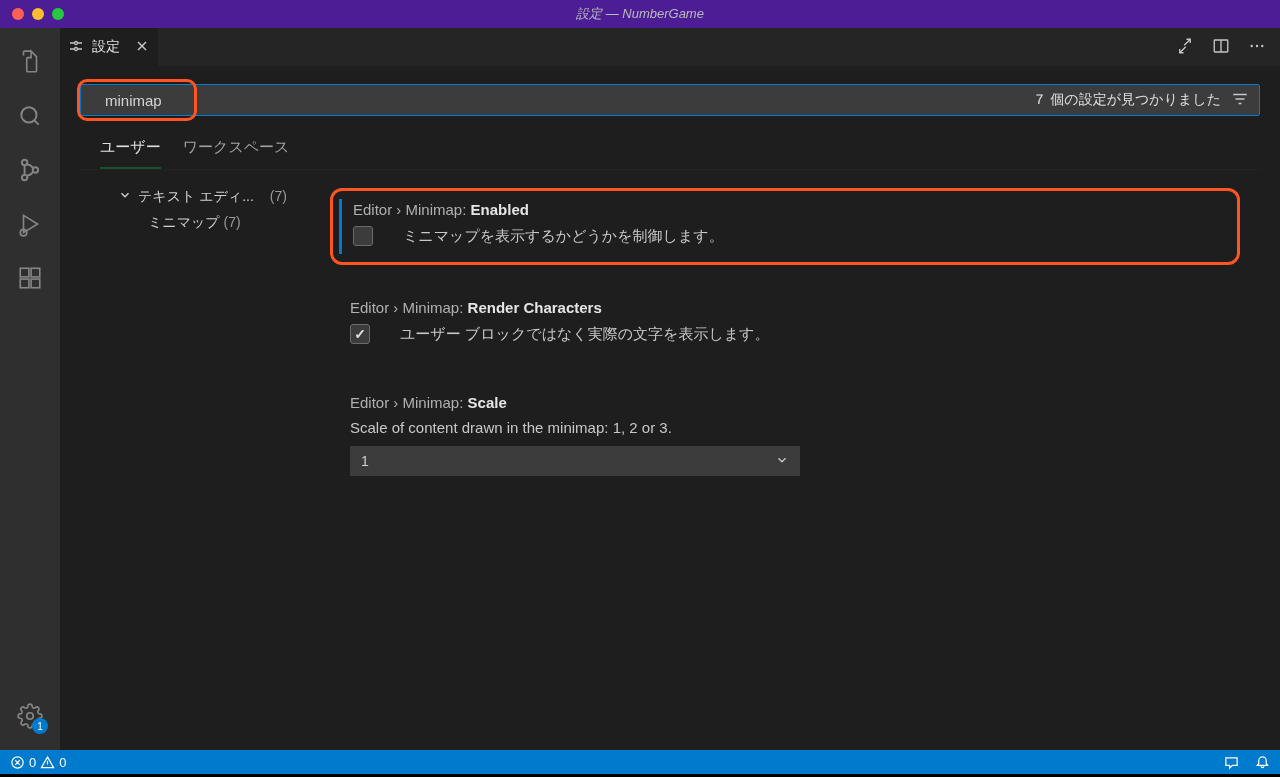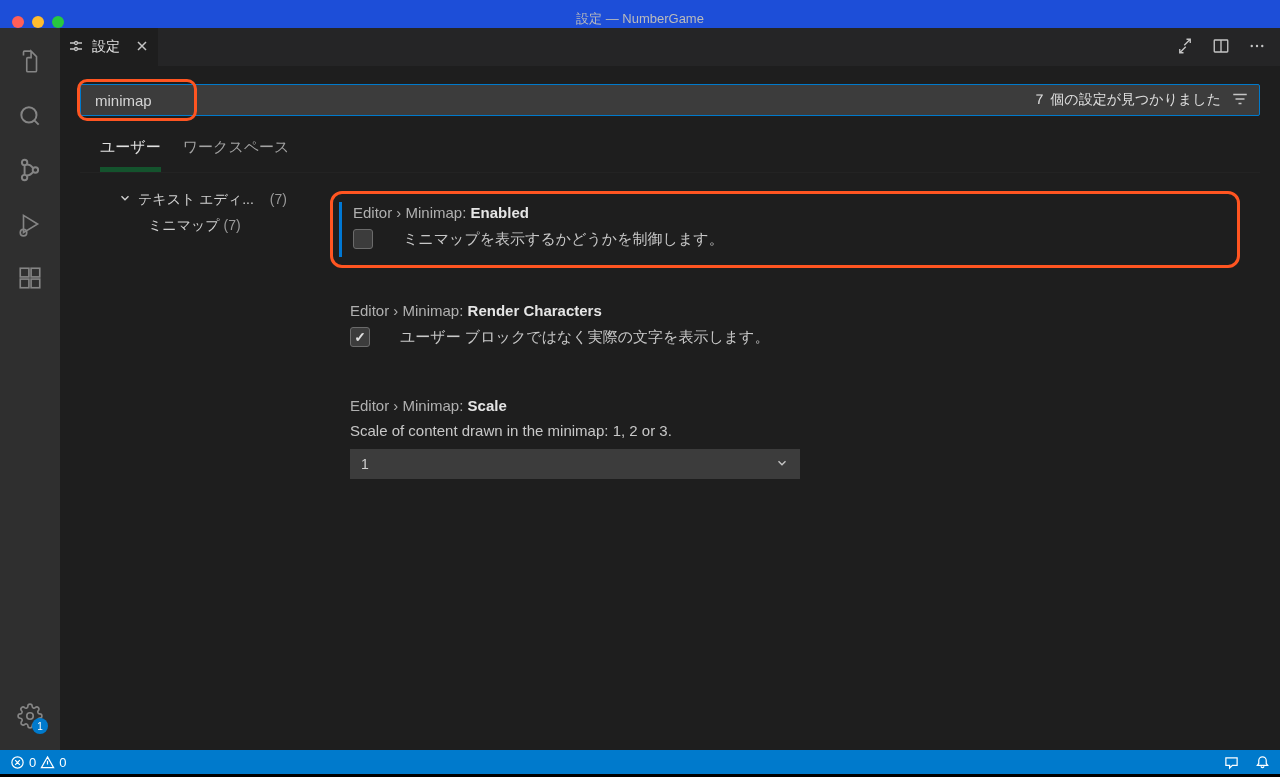--- a/index.html
+++ b/index.html
@@ -7,24 +7,25 @@
   font-family: -apple-system, BlinkMacSystemFont, "Segoe UI", "Hiragino Sans", sans-serif;
   background: #1e1e1e;
   color: #cccccc;
   font-size: 13px;
   overflow: hidden;
   width: 1280px;
   height: 777px;
 }
 .titlebar {
   height: 28px;
-  background: #1d4ed8;
+  background: #4c1d95;
   display: flex;
-  align-items: flex-end;
+  align-items: center;
   position: relative;
+  font-style: italic;
 }
 .traffic-lights { display: flex; gap: 8px; padding-left: 12px; }
 .tl { width: 12px; height: 12px; border-radius: 50%; }
 .tl.red { background: #ff5f57; }
 .tl.yellow { background: #febc2e; }
 .tl.green { background: #28c840; }
 .titlebar-title {
   position: absolute; left: 50%; transform: translateX(-50%);
   color: #bbb; font-size: 13px;
 }
@@ -67,39 +68,39 @@
 .tab-actions svg { width: 18px; height: 18px; cursor: pointer; }
 .settings-body { flex: 1; padding: 18px 20px 0 20px; overflow: hidden; }
 .search-row { display: flex; align-items: center; gap: 10px; }
 .search-wrap {
   flex: 1; background: #3c3c3c;
   border: 1px solid #007acc; border-radius: 2px;
   height: 32px; display: flex; align-items: center; position: relative;
 }
 .search-input {
   border: none; background: transparent; color: #d4d4d4;
-  font-size: 15px; padding: 0 14px; outline: none; width: 260px;
+  font-size: 15px; padding: 0 24px; outline: none; width: 260px;
 }
 .highlight-box {
   position: absolute; left: -4px; top: -6px;
   width: 120px; height: 42px;
   border: 3px solid #ff5521; border-radius: 10px;
   pointer-events: none;
 }
 .search-count { margin-left: auto; padding: 0 10px; color: #e0e0e0; font-size: 14px; }
 .filter-icon { padding-right: 10px; color: #c5c5c5; cursor: pointer; }
 .scope-tabs {
   display: flex; gap: 22px; margin-top: 22px;
   border-bottom: 1px solid #3c3c3c30;
   padding-left: 20px;
 }
 .scope-tab {
   font-size: 15px; color: #a3a3a3; padding-bottom: 10px; cursor: pointer;
 }
-.scope-tab.active { color: #e0e0e0; border-bottom: 5px solid #14532d; }
+.scope-tab.active { color: #e0e0e0; border-bottom: 2px solid #14532d; }
 .settings-content { display: flex; margin-top: 18px; }
 .toc { width: 250px; padding-left: 38px; font-size: 14px; }
 .toc-group { display: flex; gap: 6px; color: #d0d0d0; margin-bottom: 8px; cursor: pointer; }
 .toc-child { padding-left: 30px; color: #d0d0d0; cursor: pointer; }
 .toc-count { color: #999; }
 .settings-list { flex: 1; padding-right: 20px; }
 .setting-item { padding: 10px 36px 16px 20px; margin-bottom: 24px; position: relative; }
 .setting-item.highlighted {
   border: 3px solid #ff5521; border-radius: 12px;
 }

